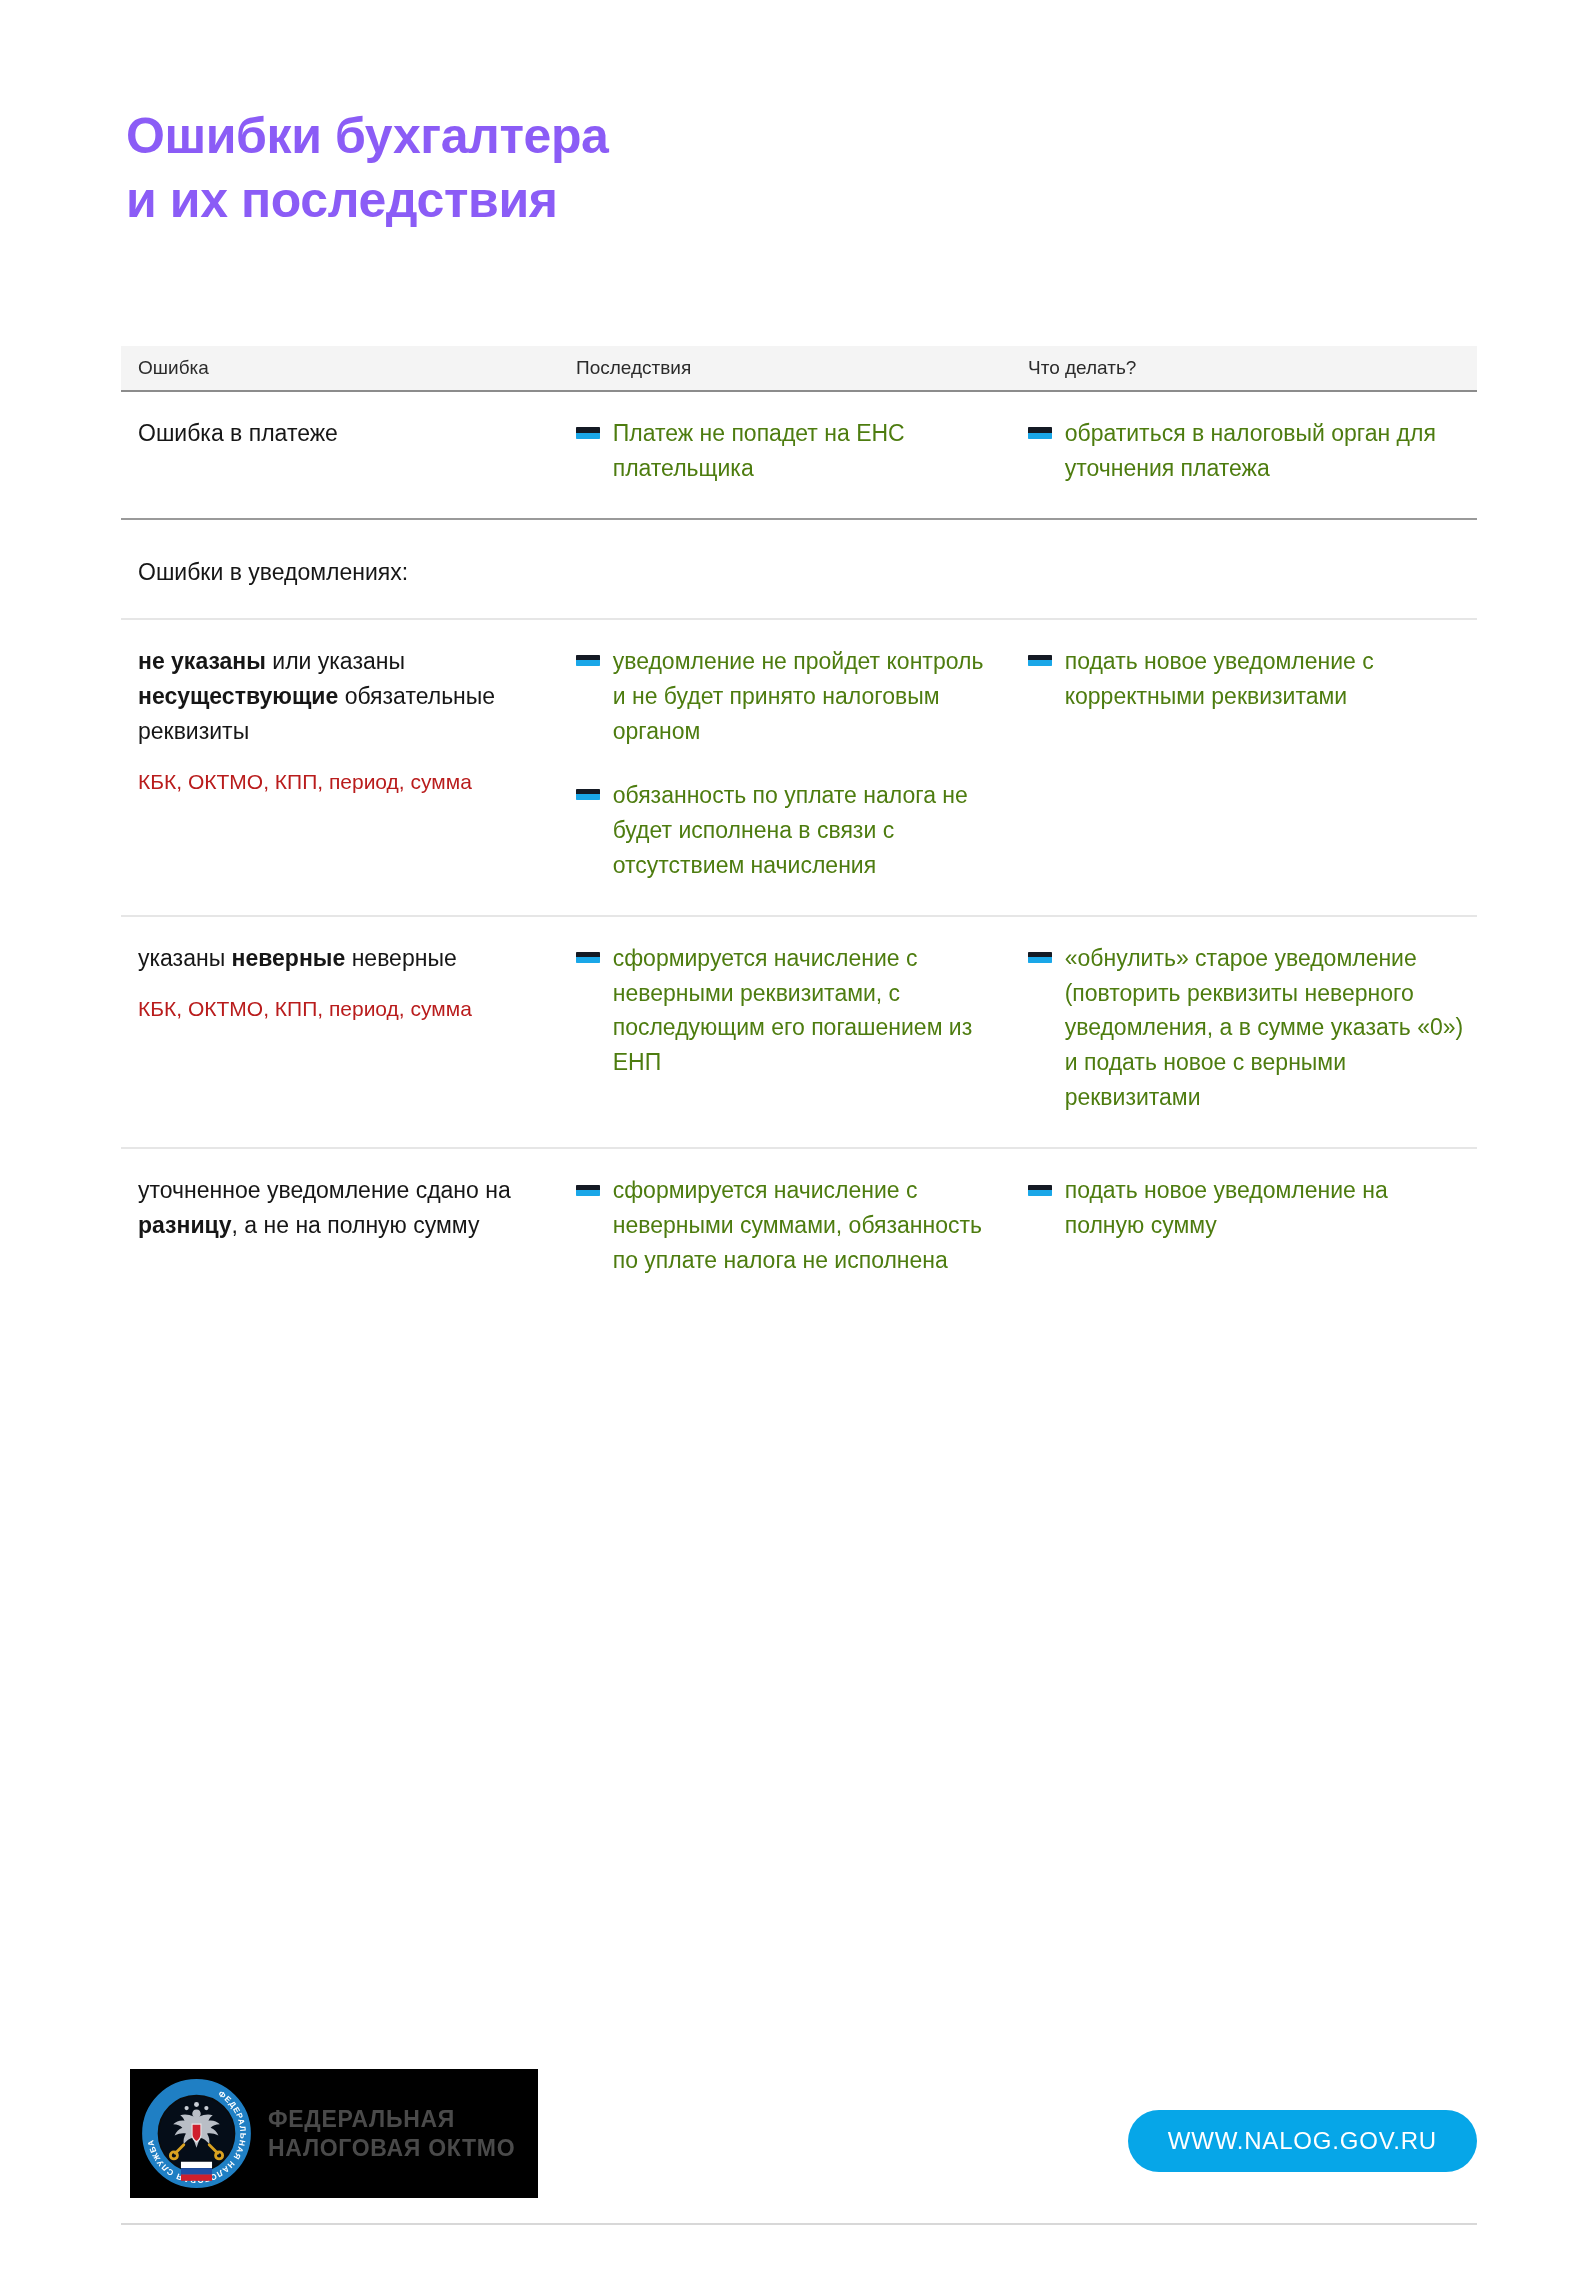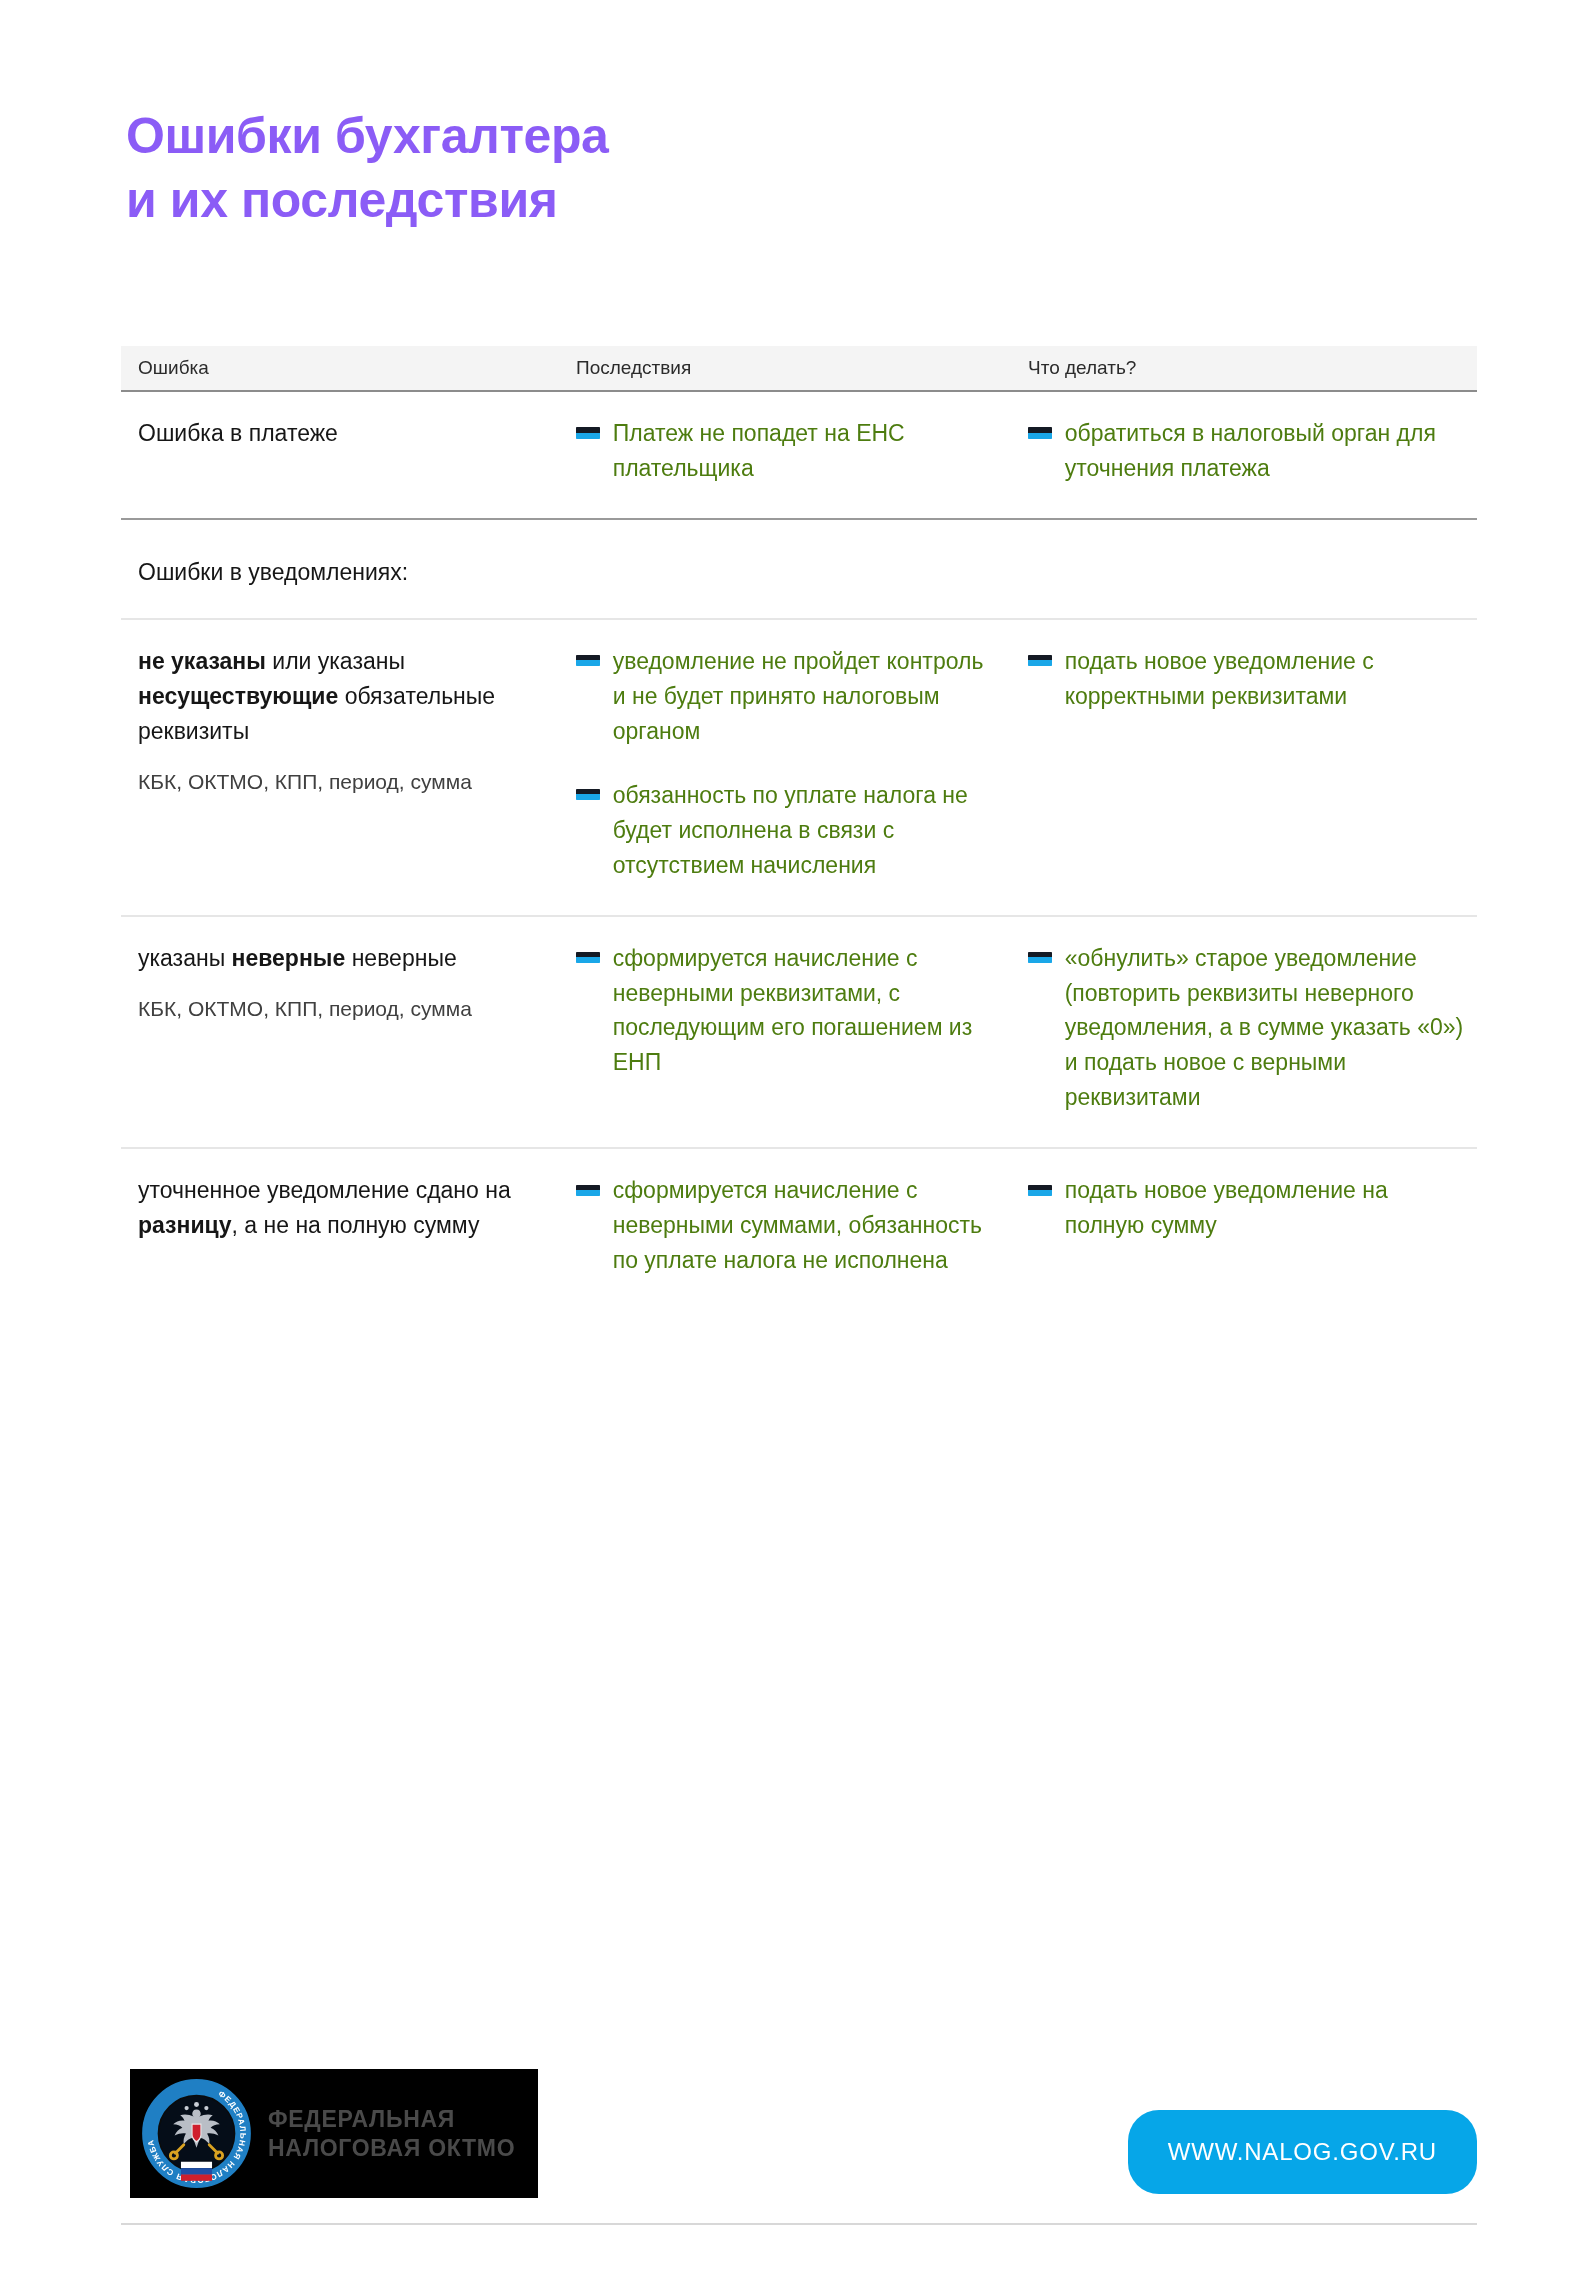--- a/index.html
+++ b/index.html
@@ -83,21 +83,21 @@
   .cell-text {
     font-size: 23px;
     line-height: 1.52;
     color: #161616;
   }
   .cell-text b { font-weight: bold; }
 
   .sub-note {
     font-size: 21px;
     line-height: 1.5;
-    color: #404040;
+    color: #b91c1c;
     margin-top: 17px;
   }
 
   
   .bullet-item {
     display: flex;
     align-items: flex-start;
   }
   .bullet-item + .bullet-item { margin-top: 29px; }
 
@@ -167,21 +167,21 @@
   .logo-words div { white-space: nowrap; }
 
   .url-pill {
     position: absolute;
     right: 0;
     top: 41px;
     background: #06a6e8;
     color: #ffffff;
     border-radius: 31px;
     height: 62px;
-    padding: 11px 40px;
+    padding: 0 40px;
     display: flex;
     align-items: center;
     justify-content: center;
     font-size: 24px;
     letter-spacing: 0.8px;
   }
 
   .footer-rule {
     position: absolute;
     left: 121px;

